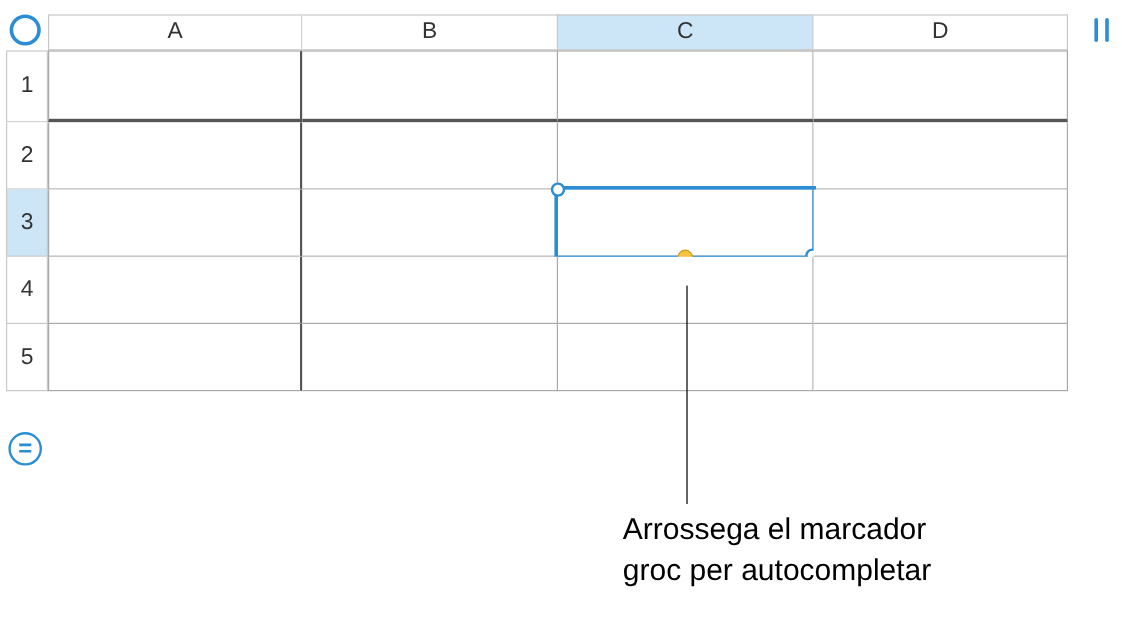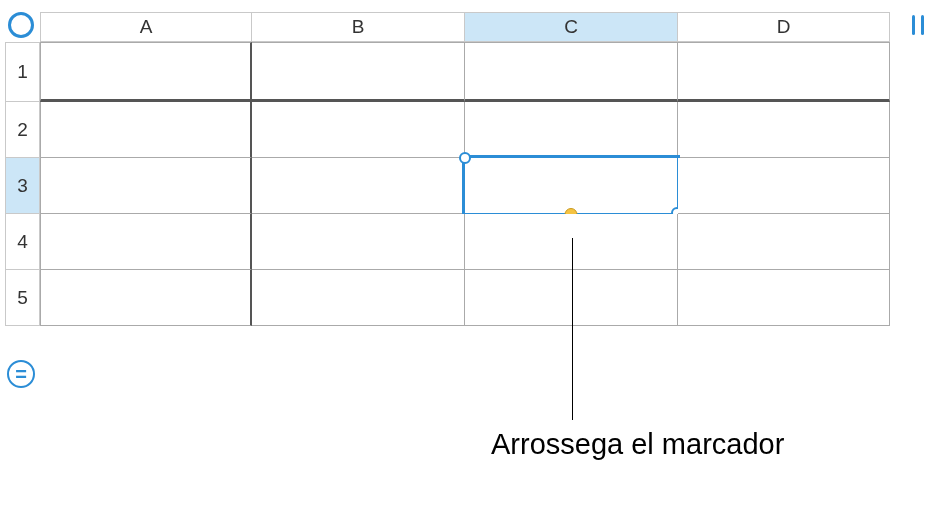--- a/index.html
+++ b/index.html
@@ -159,24 +159,25 @@
       cursor: pointer;
       background:#fff;
     }
     .callout-line {
       position: absolute;
       width: 1px;
       background: #000;
     }
     .callout-text {
       position: absolute;
-      font-size: 29px;
+      font-size: 25px;
       color: #000;
       line-height: 1.35;
       max-width: 340px;
+      margin-left: 28px;
     }
   </style>
 </head>
 <body>
 
 <div class="corner-ring"></div>
 
 <div class="concentric">
   <div class="bar"></div>
   <div class="bar"></div>
@@ -243,14 +244,14 @@
         <div class="cell col-d r5"></div>
       </div>
     </div>
   </div>
 </div>
 
 <div class="callout-line" style="left:572px; top:238px; height:182px;"></div>
 
 <div class="callout-text" style="left:491px; top:425px;">
   <span>Arrossega el marcador</span><br>
-  <br>
+  <span>groc per autocompletar</span><br>
 </div>
 
 </body></html>

